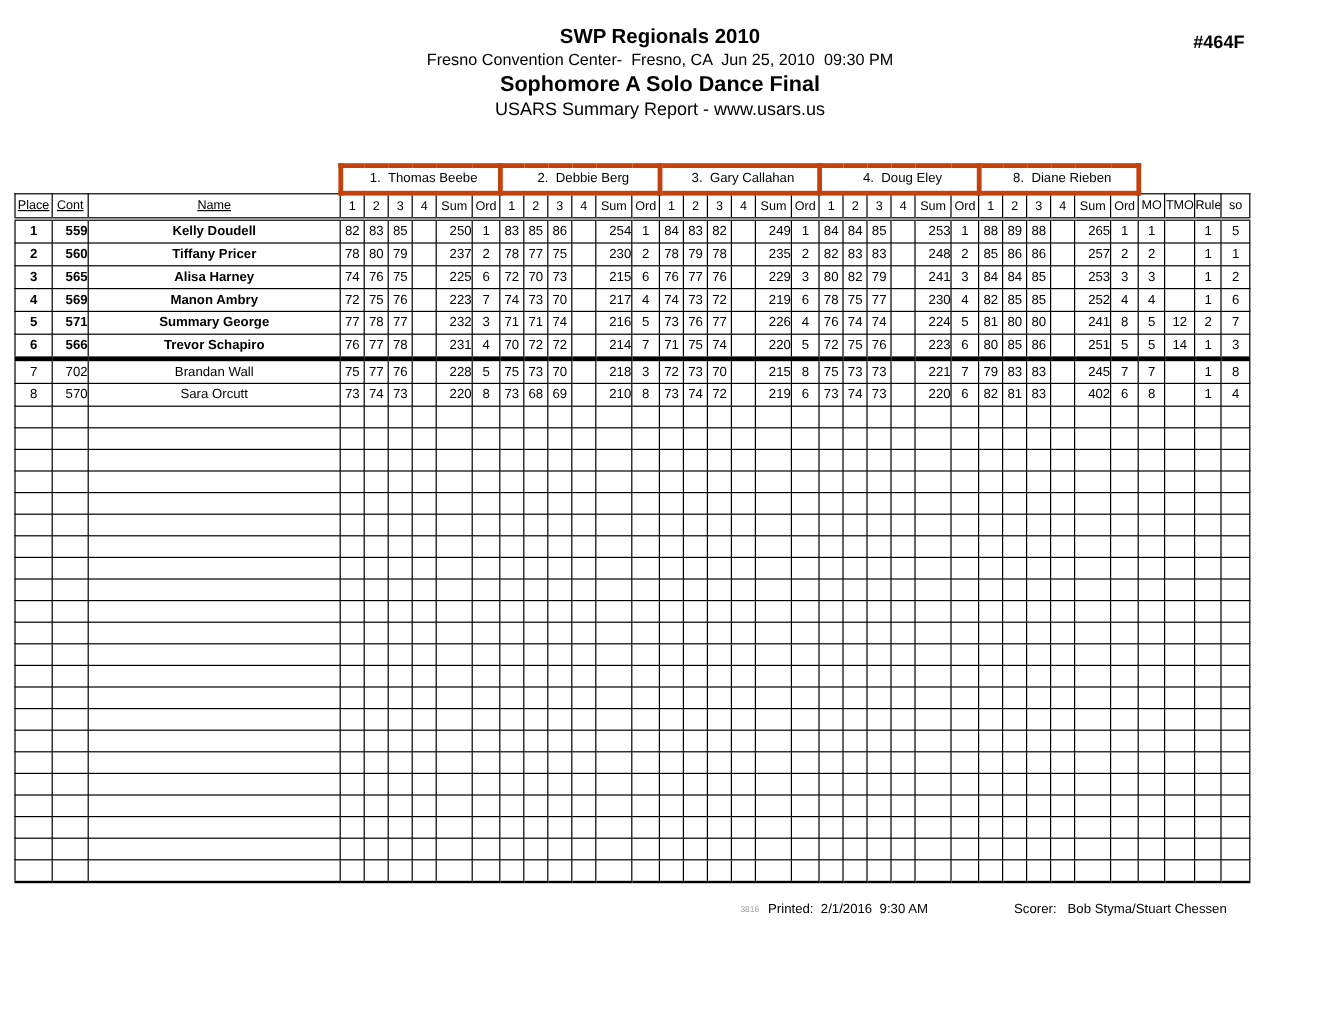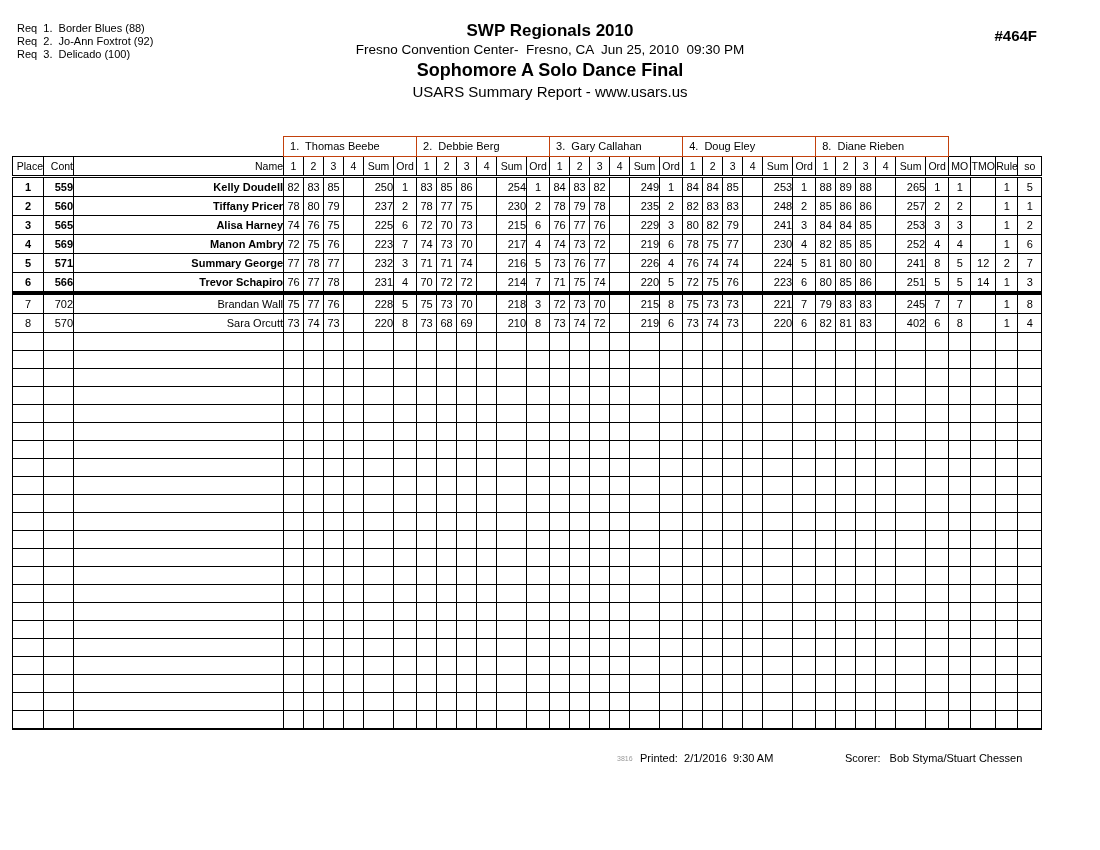--- a/index.html
+++ b/index.html
@@ -27,56 +27,51 @@
   table.score {
     position: absolute; left: 12px; top: 136px; width: 1029px;
     border-collapse: collapse; table-layout: fixed;
   }
   table.score td, table.score th {
     border: 1px solid #000; padding: 0; height: 18px; line-height: 18px;
     font-size: 11px; font-weight: normal; overflow: hidden; white-space: nowrap;
   }
   tr.judges-row td { border: none; height: 19px; line-height: 19px; }
   tr.judges-row td.judge-name {
-    border: 1px solid #c2410c; text-align: left; padding-left: 6px;
+    border: 4px solid #c2410c; text-align: center; padding-left: 6px;
     font-size: 11px; white-space: pre;
   }
   tr.colhead-row th { border-bottom: 3px double #000; font-size: 10.5px; height: 18px; }
-  th.left-h { text-align: right; padding-left: 4px; }
+  th.left-h { text-align: center; padding-left: 4px; text-decoration: underline; }
   th.sh, th.rh { text-align: center; }
 
   td.ord, th.ord {
     border-left: 4px solid #000; border-right: 4px solid #000;
     font-weight: bold; text-align: center;
   }
   td.score-c { text-align: center; }
   td.sum-c   { text-align: right; padding-right: 4px; }
   td.place-c { text-align: center; }
   td.cont-c  { text-align: right; padding-right: 4px; }
-  td.name-c  { text-align: right; padding-left: 5px; }
+  td.name-c  { text-align: center; padding-left: 5px; }
   td.right-c { text-align: center; }
   tr.bold td.place-c, tr.bold td.cont-c, tr.bold td.name-c { font-weight: bold; }
   tr.cut td { border-top: 4px solid #000; }
   tbody tr:last-child td { border-bottom: 2px solid #000; }
 
   
   .footer-code    { position: absolute; left: 617px; top: 755px; font-size: 7px; color: #999; }
   .footer-printed { position: absolute; left: 640px; top: 752px; font-size: 11px; white-space: pre; }
   .footer-scorer  { position: absolute; left: 845px; top: 752px; font-size: 11px; white-space: pre; }
 </style>
 </head>
 <body>
 
 <div class="page">
 
-  <div class="req-block">
-    <div>Req  1.  Border Blues (88)</div>
-    <div>Req  2.  Jo-Ann Foxtrot (92)</div>
-    <div>Req  3.  Delicado (100)</div>
-  </div>
 
   <div class="header-center">
     <div class="title">SWP Regionals 2010</div>
     <div class="venue">Fresno Convention Center-  Fresno, CA  Jun 25, 2010  09:30 PM</div>
     <div class="event">Sophomore A Solo Dance Final</div>
     <div class="subtitle">USARS Summary Report - www.usars.us</div>
   </div>
 
   <div class="report-number">#464F</div>
 

